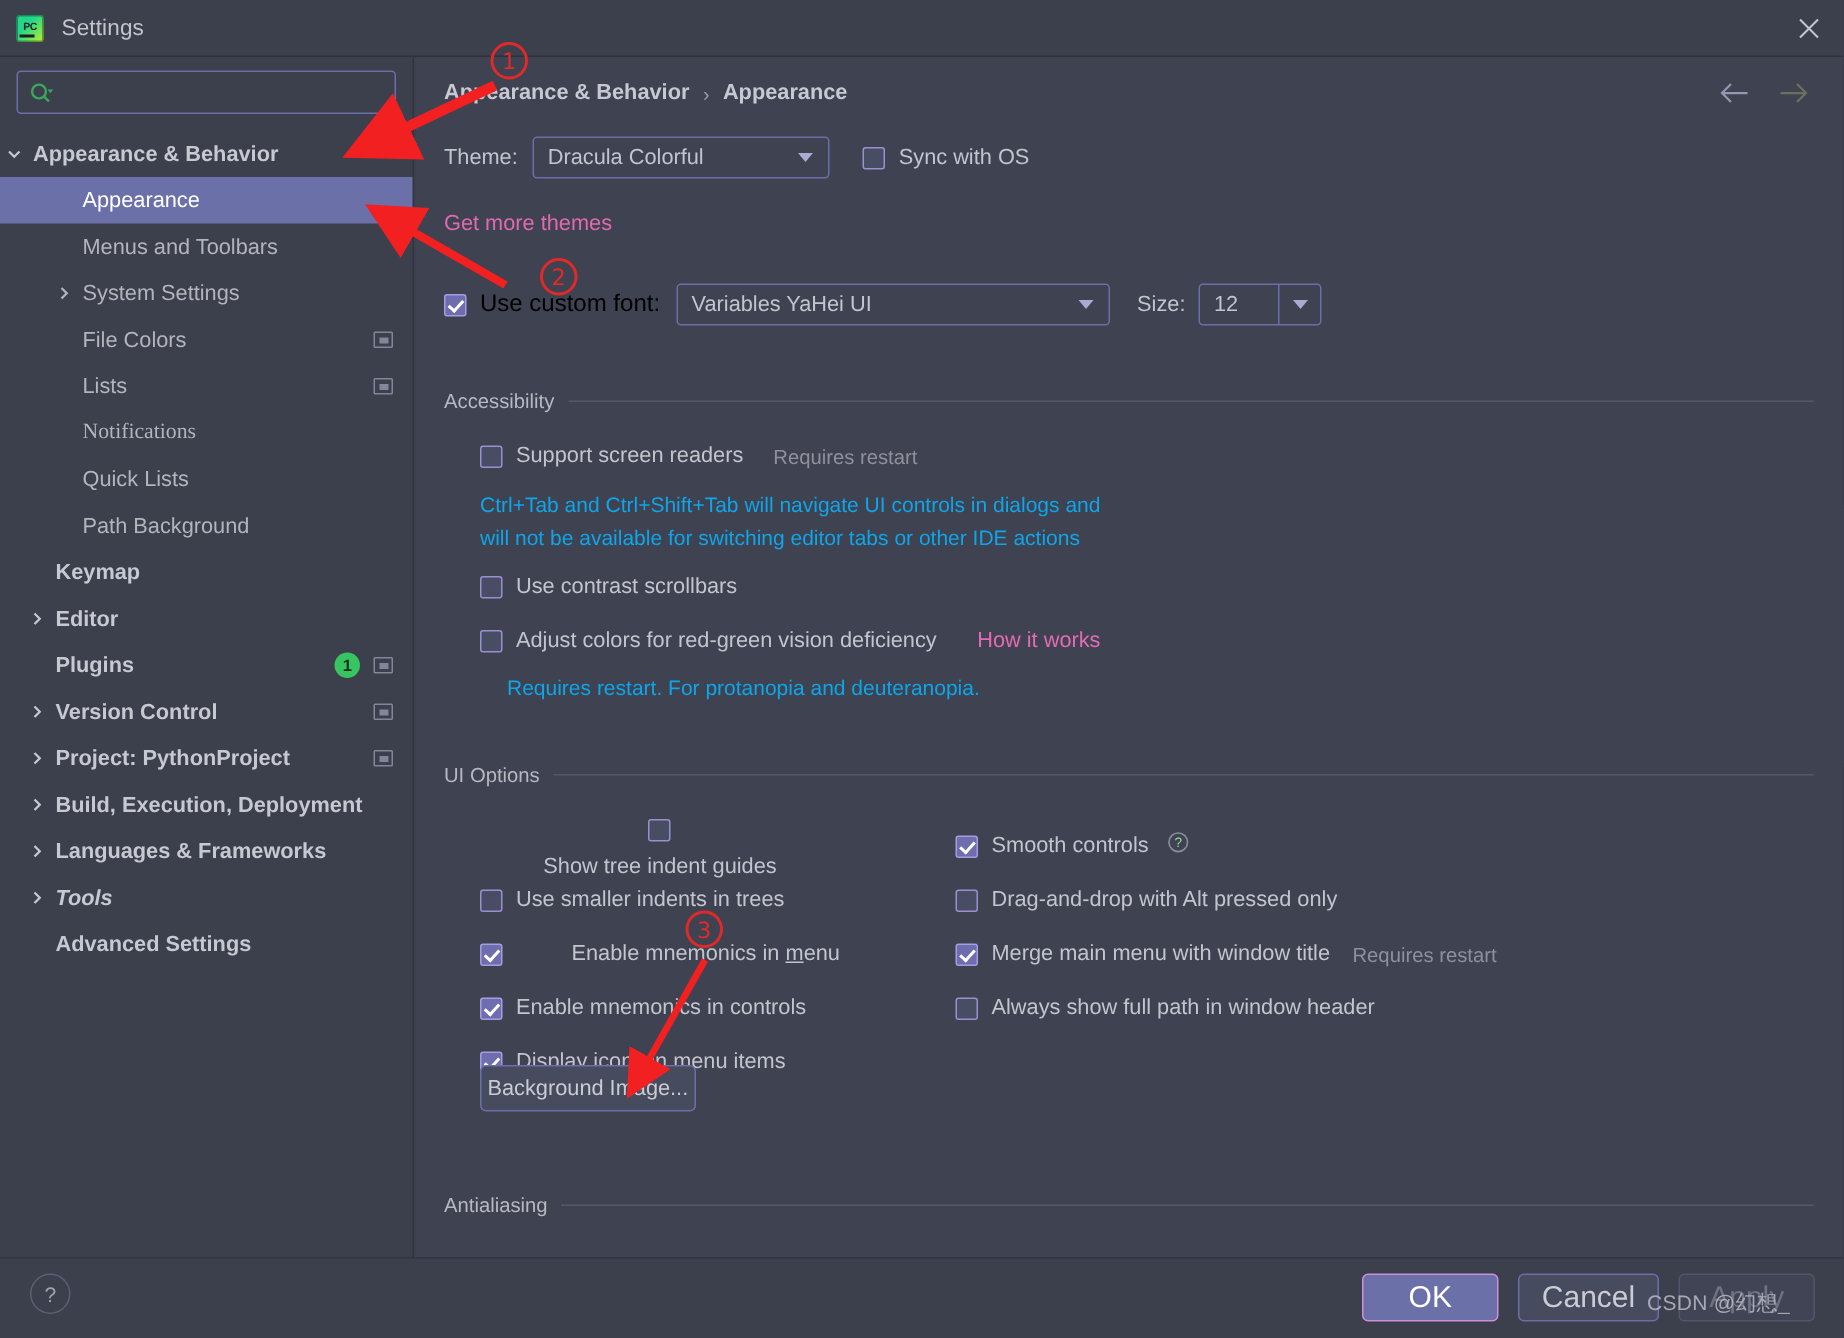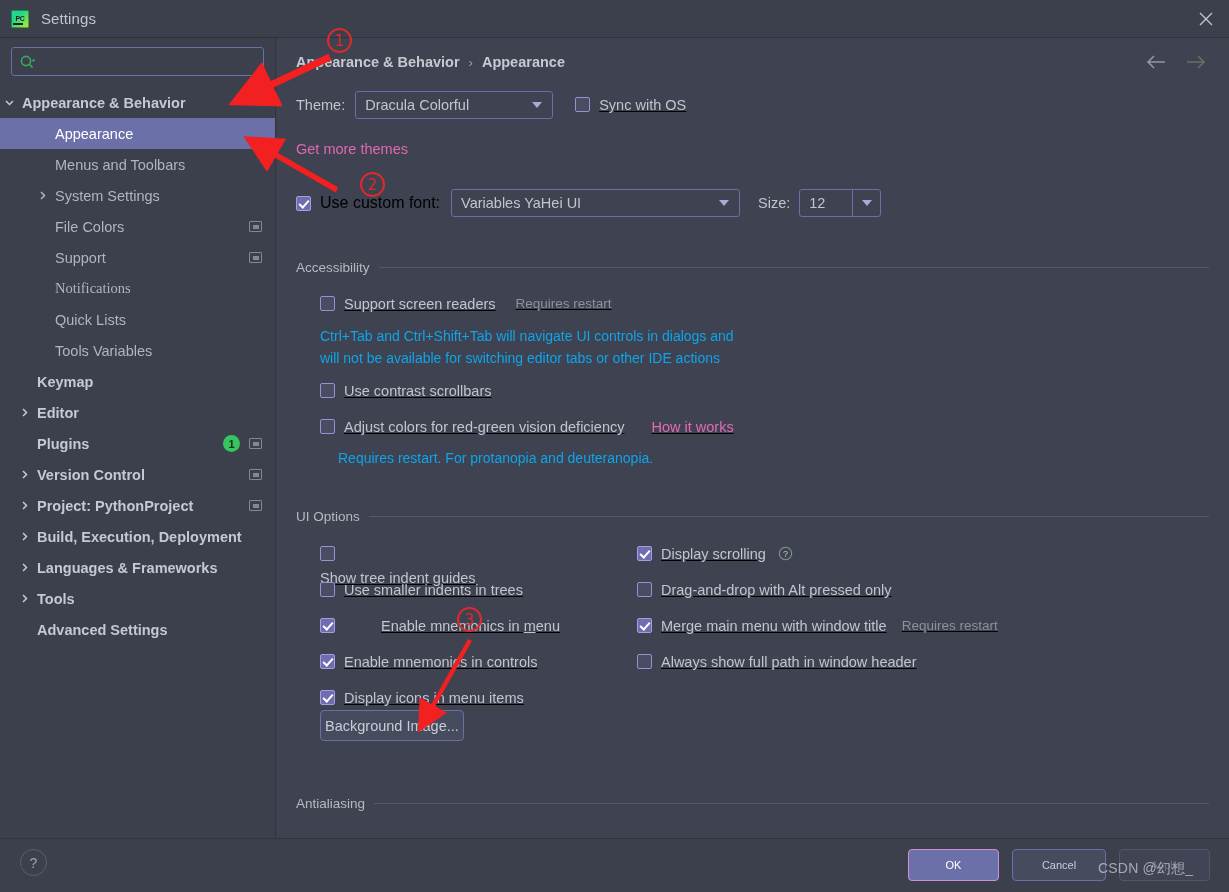--- a/index.html
+++ b/index.html
@@ -104,21 +104,21 @@
   }
   .cb {
     width: 15px; height: 15px; border: 1.6px solid #9a8fd0; border-radius: 2px;
     background: #494d63; position: relative; flex: 0 0 auto; cursor: default;
   }
   .cb.on { background: #6d6db0; border-color: #a79ce0; }
   .cb.on::after {
     content: ""; position: absolute; left: 4px; top: 1px; width: 4px; height: 8px;
     border: solid #ffffff; border-width: 0 2px 2px 0; transform: rotate(42deg);
   }
-  .cbrow { display: flex; gap: 9px; text-decoration: underline; }
+  .cbrow { display: flex; align-items: center; gap: 9px; }
   .cbrow .ctext { font-size: 14.5px; color: #c2c5cd; }
 
   .link { color: #e06ab0; font-size: 14.5px; cursor: default; }
   .link.pink2 { color: #e56ab5; }
 
   .row-font { position: absolute; left: 19px; top: 151px; display: flex; align-items: center; }
   .spinner {
     height: 28px; border: 1px solid #6b6ea8; border-radius: 3px; background: #3f4250;
     display: flex; align-items: center; position: relative; width: 82px;
   }
@@ -154,21 +154,21 @@
     background: #3c3f4c; border-top: 1px solid #32353f;
   }
   .help-btn {
     position: absolute; left: 20px; top: 10px; width: 27px; height: 27px;
     border-radius: 50%; border: 1.5px solid #5b5f75; color: #9fa2b0;
     display: flex; align-items: center; justify-content: center; font-size: 14px; cursor: default;
   }
   .fbtn {
     position: absolute; top: 10px; height: 32px; border-radius: 4px;
     display: flex; align-items: center; justify-content: center;
-    font-size: 11px; cursor: default;
+    font-size: 20px; cursor: default;
   }
   .fbtn.ok {
     left: 908px; width: 91px; background: #6b70a8; color: #ffffff;
     border: 1.6px solid #cf8fd8;
   }
   .fbtn.cancel {
     left: 1012px; width: 94px; background: #474b5e; color: #c9ccd4;
     border: 1px solid #6b6ea8;
   }
   .fbtn.apply {
@@ -241,33 +241,33 @@
           </span>
           <span class="t-label" style="margin-left: 55px;">System Settings</span>
         </div>
         <div class="tree-row">
           <span class="t-label" style="margin-left: 55px;">File Colors</span>
           <span class="mini-monitor">
             <i></i>
           </span>
         </div>
         <div class="tree-row">
-          <span class="t-label" style="margin-left: 55px;">Support</span>
+          <span class="t-label" style="margin-left: 55px;">Lists</span>
           <span class="mini-monitor">
             <i></i>
           </span>
         </div>
         <div class="tree-row">
           <span class="t-label" style="margin-left: 55px; font-family: Liberation Serif, serif;">Notifications</span>
         </div>
         <div class="tree-row">
           <span class="t-label" style="margin-left: 55px;">Quick Lists</span>
         </div>
         <div class="tree-row">
-          <span class="t-label" style="margin-left: 55px;">Tools Variables</span>
+          <span class="t-label" style="margin-left: 55px;">Path Background</span>
         </div>
         <div class="tree-row">
           <span class="t-label bold" style="margin-left: 37px;">Keymap</span>
         </div>
         <div class="tree-row">
           <span class="arrow" style="left: 17px;">
             <svg width="11" height="11" viewBox="0 0 11 11">
               <path d="M4 2 L7.5 5.5 L4 9" stroke="#c6c9d1" stroke-width="1.5" fill="none"></path>
             </svg>
           </span>
@@ -317,21 +317,21 @@
             </svg>
           </span>
           <span class="t-label bold" style="margin-left: 37px;">Languages &amp; Frameworks</span>
         </div>
         <div class="tree-row">
           <span class="arrow" style="left: 17px;">
             <svg width="11" height="11" viewBox="0 0 11 11">
               <path d="M4 2 L7.5 5.5 L4 9" stroke="#c6c9d1" stroke-width="1.5" fill="none"></path>
             </svg>
           </span>
-          <span class="t-label bold" style="margin-left: 37px;">Tools</span>
+          <span class="t-label bold" style="margin-left: 37px; font-style: italic;">Tools</span>
         </div>
         <div class="tree-row">
           <span class="t-label bold" style="margin-left: 37px;">Advanced Settings</span>
         </div>
       </div>
   </div>
 
   <div class="main">
 
     <div class="breadcrumb">
@@ -433,21 +433,21 @@
           <span class="ctext">Enable mnemonics in controls</span>
         </div>
         <div class="cbrow" style="height: 36px;">
           <span class="cb on"></span>
           <span class="ctext">Display icons in menu items</span>
         </div>
       </div>
     <div id="uiRight" style="position:absolute; left:360px; top:508px;">
         <div class="cbrow" style="height: 36px;">
           <span class="cb on"></span>
-          <span class="ctext">Display scrolling</span>
+          <span class="ctext">Smooth controls</span>
           <span style="margin-left: 3px;"><svg width="15" height="15" viewBox="0 0 15 15">
               <circle cx="7.5" cy="7.5" r="6.2" stroke="#8a8d99" stroke-width="1.1" fill="none"></circle>
               <text x="7.5" y="10.8" font-size="9" fill="#9fd89f" text-anchor="middle" font-family="Liberation Sans">?</text>
             </svg></span>
         </div>
         <div class="cbrow" style="height: 36px;">
           <span class="cb"></span>
           <span class="ctext">Drag-and-drop with Alt pressed only</span>
         </div>
         <div class="cbrow" style="height: 36px;">

